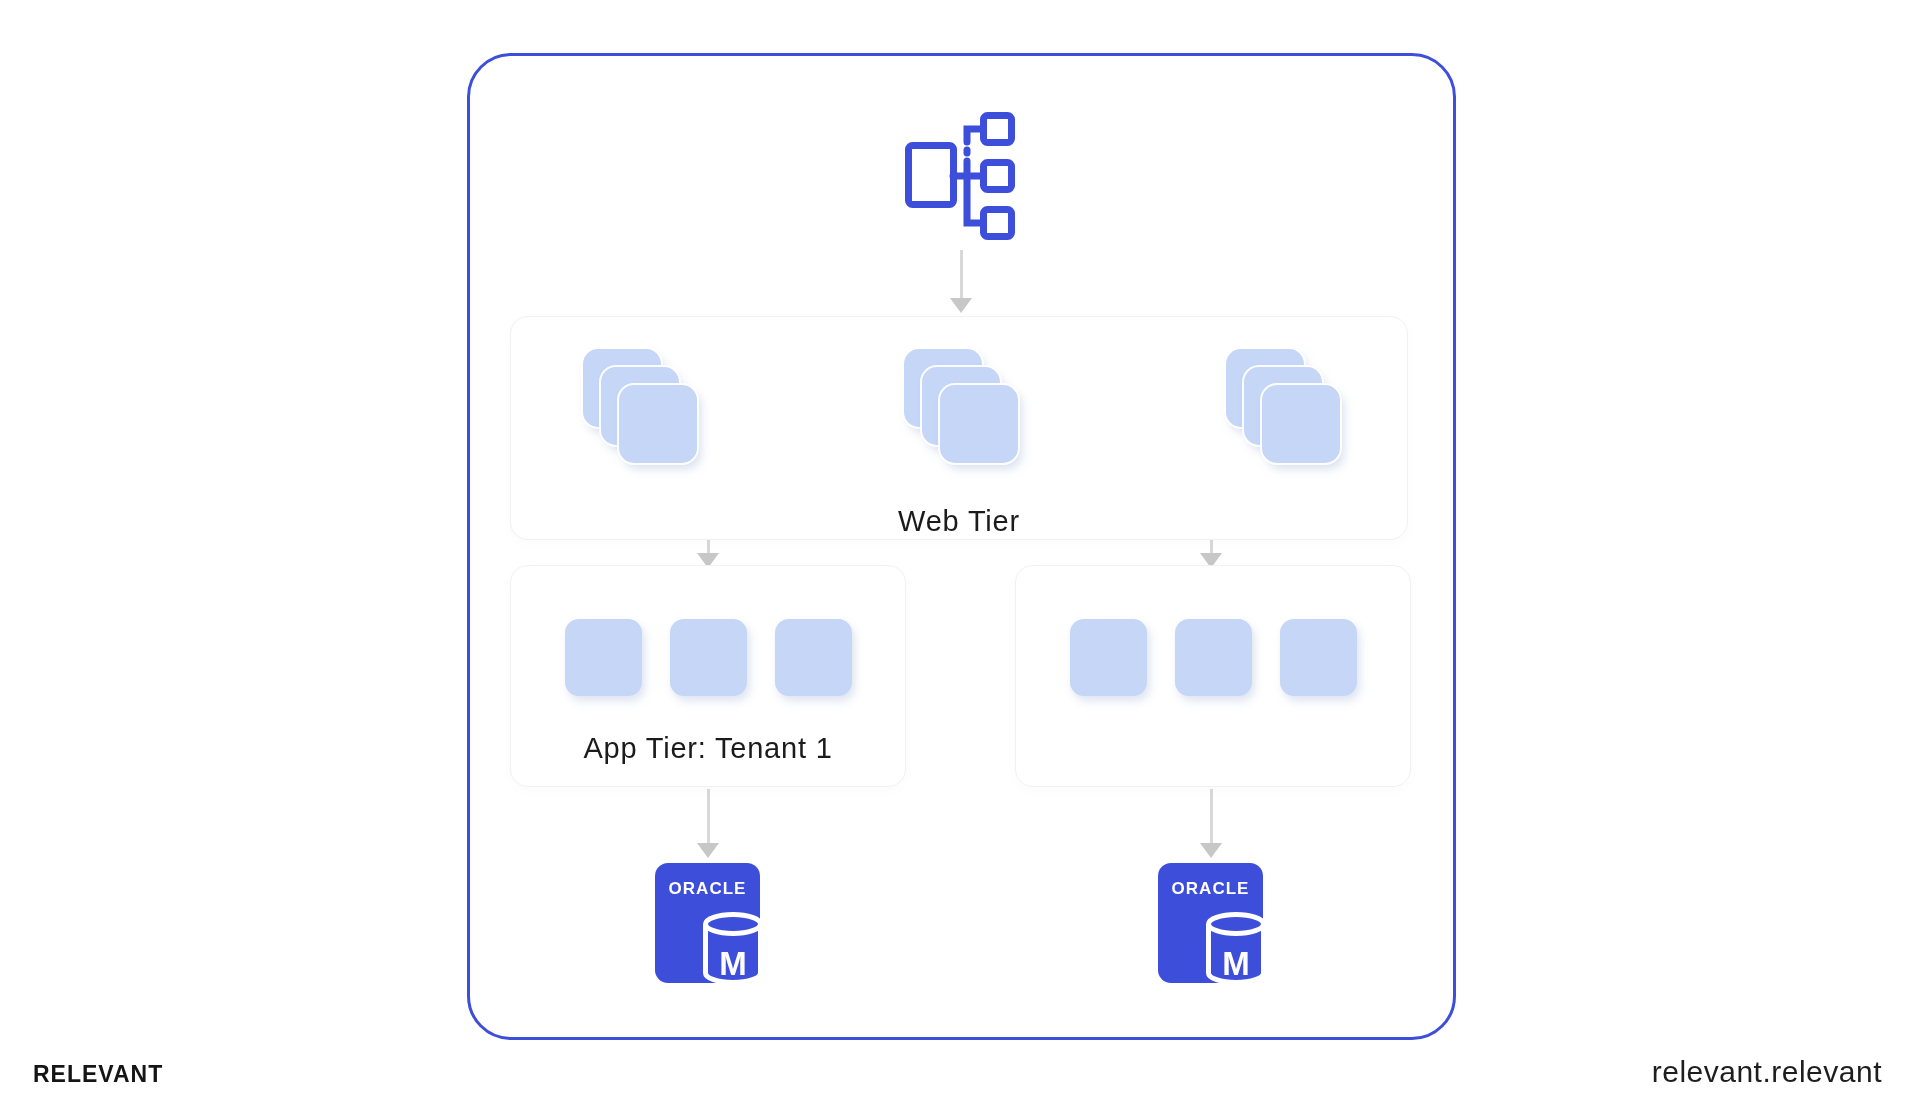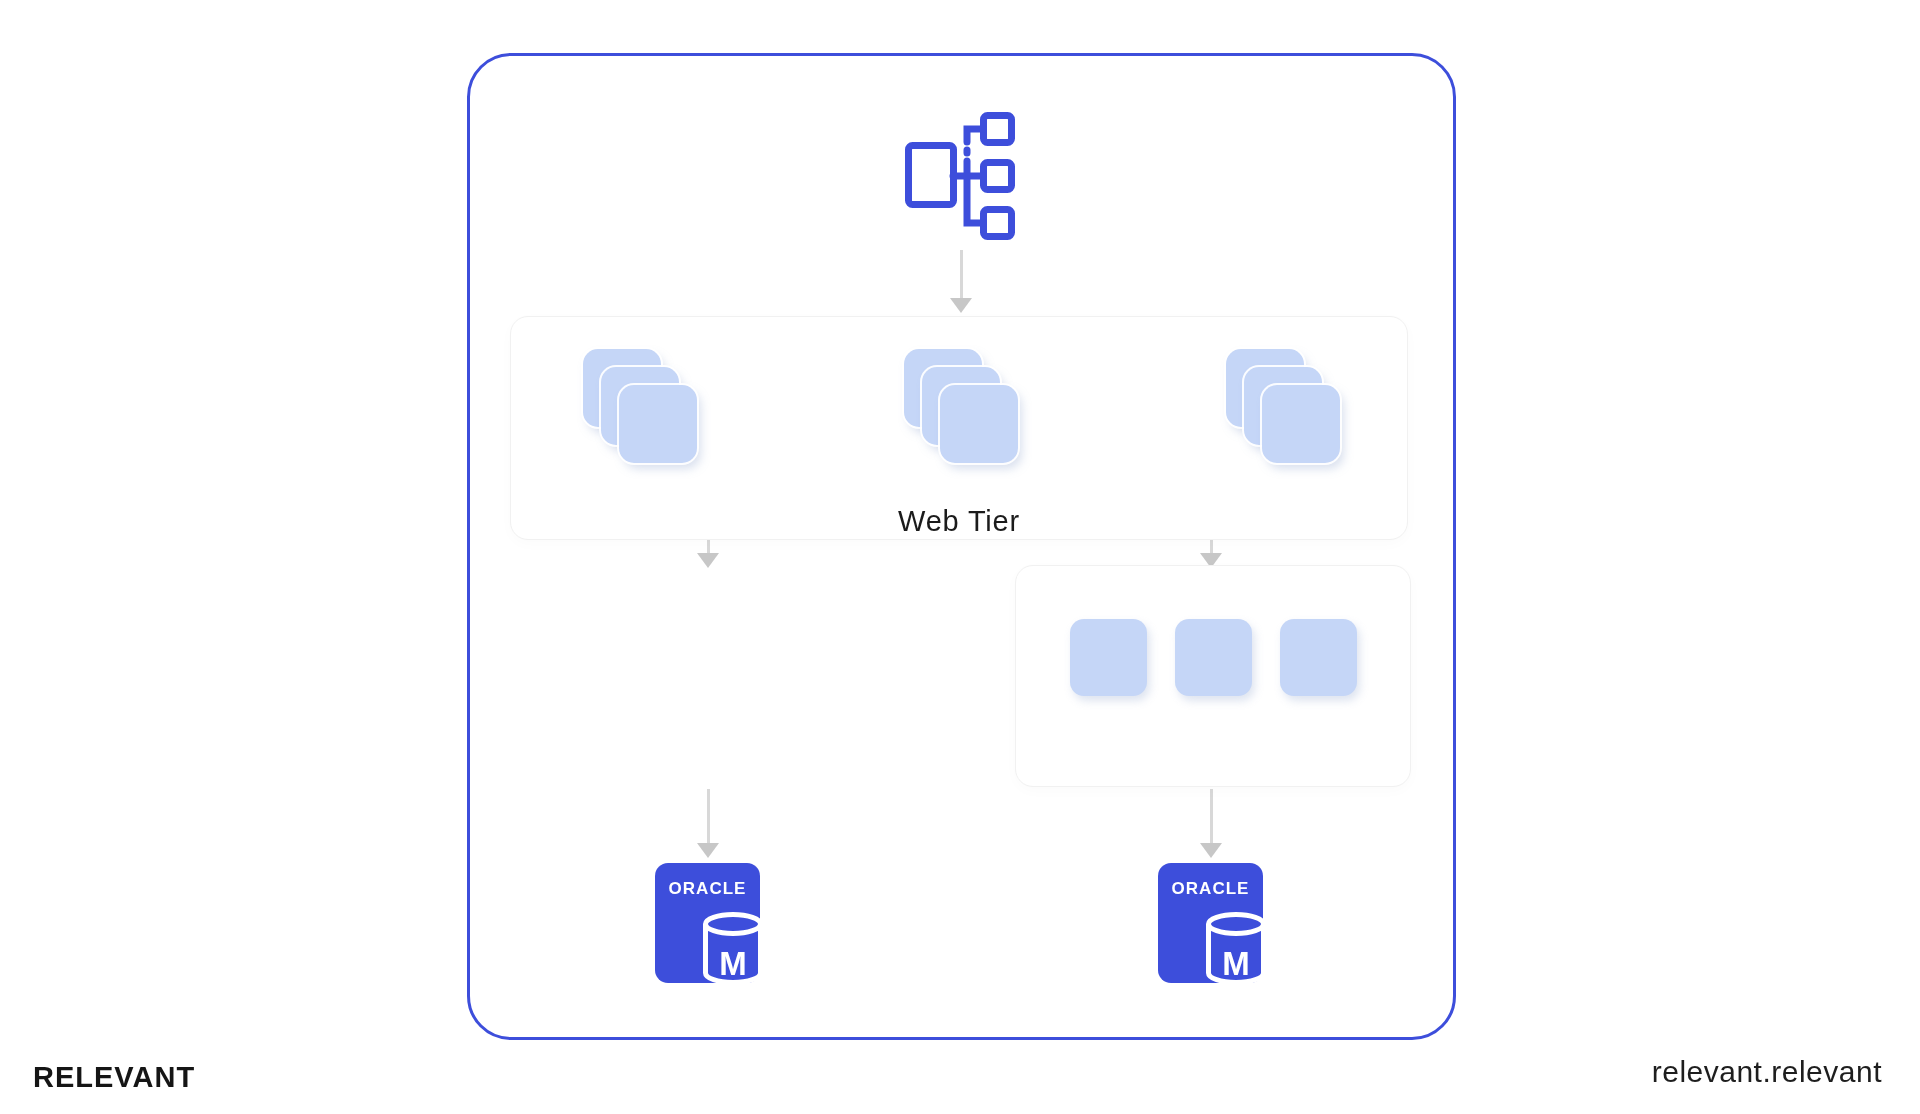--- a/index.html
+++ b/index.html
@@ -59,21 +59,21 @@
   
   .oracle { position:absolute; top:863px; width:105px; height:120px;
             background:#3D4EDB; border-radius:13px; }
   .oracle-1 { left:655px; }
   .oracle-2 { left:1158px; }
   .oracle-word { display:block; padding-top:16px; text-align:center; color:#ffffff;
                  font-size:17px; font-weight:700; letter-spacing:1px; }
   .cylinder { position:absolute; right:-5px; bottom:-4px; width:64px; height:76px; }
 
   
-  .brand-logo { position:absolute; left:33px; top:1061px; font-size:29px; font-weight:800;
+  .brand-logo { position:absolute; left:33px; top:1061px; font-size:23px; font-weight:800;
                 letter-spacing:1px; color:#151515; }
   .brand-site { position:absolute; right:38px; top:1055px; font-size:30px; font-weight:300;
                 letter-spacing:0.5px; color:#1E1E1E; }
 </style>
 </head>
 <body>
 
 <div class="canvas">
 
   <div class="outer-panel"></div>
@@ -119,20 +119,28 @@
       <div class="sq"></div>
     </div>
     <div class="stack stack-3">
       <div class="sq"></div>
       <div class="sq"></div>
       <div class="sq"></div>
     </div>
     <div class="tier-label">Web Tier</div>
   </div>
 
+  <div class="tier-box tenant-box tenant1-box">
+    <div class="sq-row">
+      <div class="sq"></div>
+      <div class="sq"></div>
+      <div class="sq"></div>
+    </div>
+    <div class="tier-label">App Tier: Tenant 1</div>
+  </div>
 
   <div class="tier-box tenant-box tenant2-box">
     <div class="sq-row">
       <div class="sq"></div>
       <div class="sq"></div>
       <div class="sq"></div>
     </div>
   </div>
 
   <div class="oracle oracle-1">

